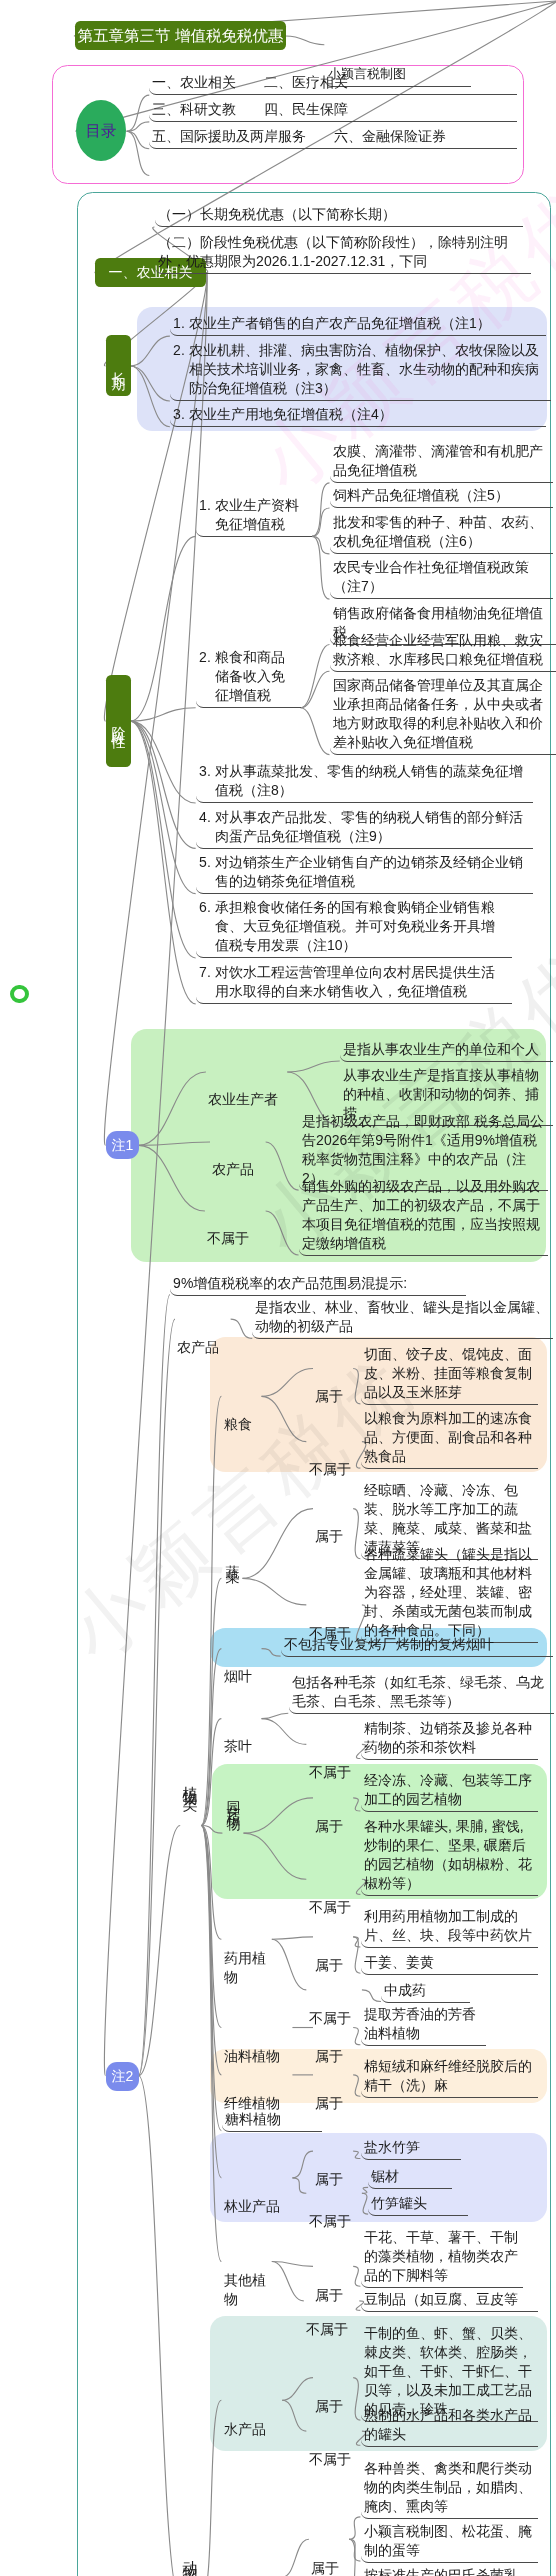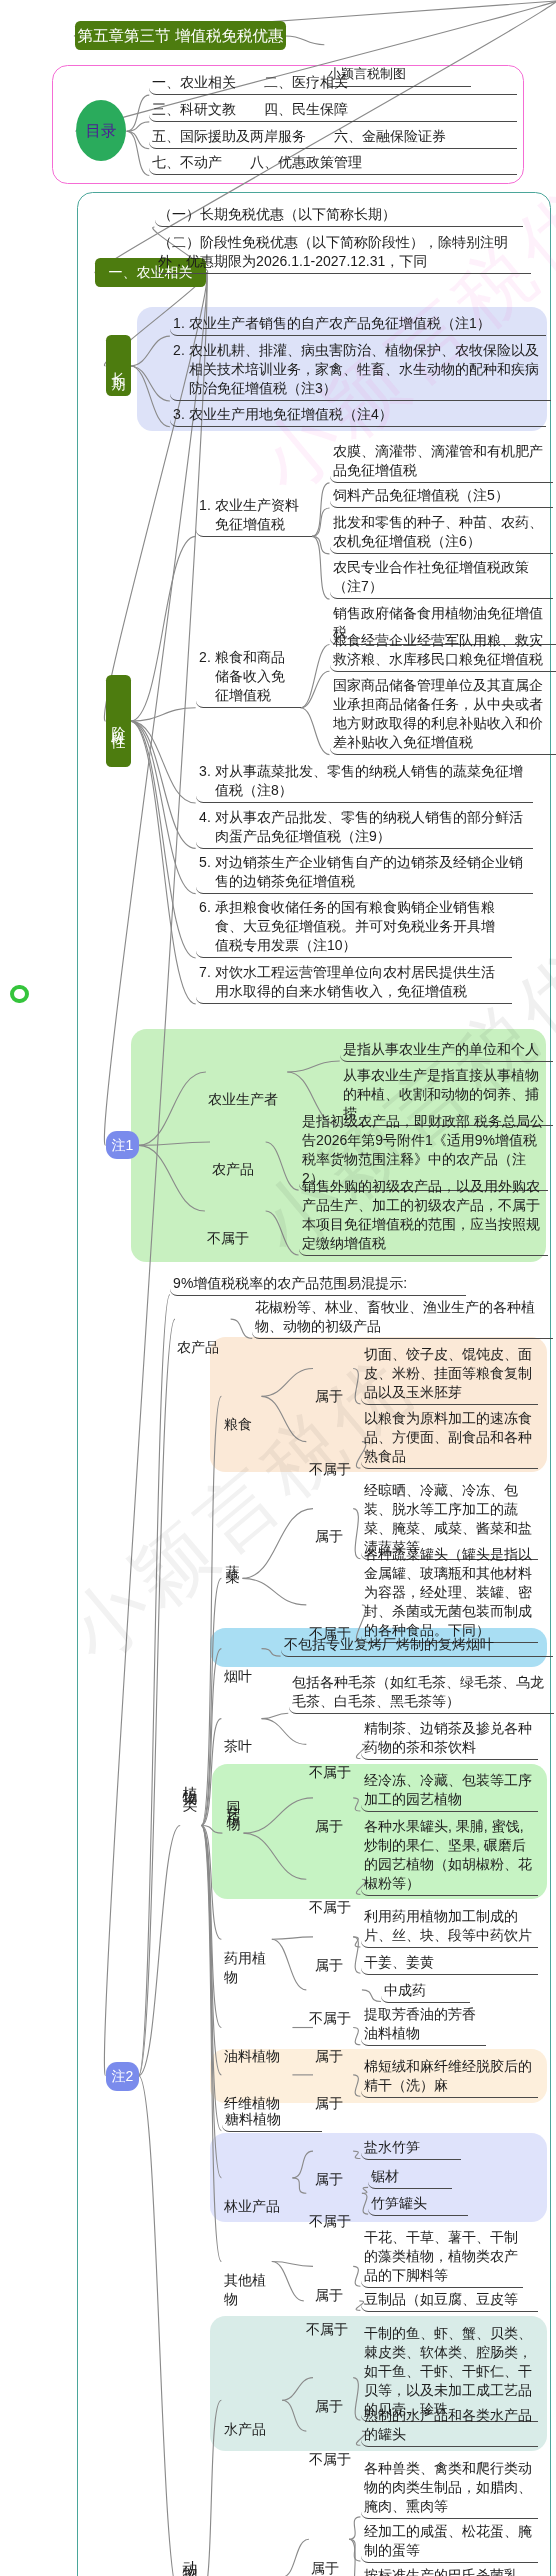--- a/index.html
+++ b/index.html
@@ -156,21 +156,20 @@
   <div id="root" style="left:10.3px;top:985px;"></div>
   <div id="root-ring" style="left:10.3px;top:985px;"></div>
 
   <div id="title" class="node box" style="left:75px;top:20.6px;width:211px;height:29px;font-size:15.5px;">第五章第三节 增值税免税优惠</div>
   <div id="brand" class="node bracket" style="left:325px;top:21.6px;width:139px;font-size:13px;margin-top:42px;">小颖言税制图</div>
 
   <div id="toc" class="node oval" style="left:76px;top:100px;width:50px;height:61px;font-size:15.5px;">目录</div>
   <div id="tocr1" class="node bracket" style="left:149px;top:72px;width:361px;">一、农业相关　　二、医疗相关</div>
   <div id="tocr2" class="node bracket" style="left:149px;top:99px;width:361px;">三、科研文教　　四、民生保障</div>
   <div id="tocr3" class="node bracket" style="left:149px;top:126px;width:361px;">五、国际援助及两岸服务　　六、金融保险证券</div>
-  <div id="tocr4" class="node bracket" style="left:149px;top:152px;width:361px;">七、不动产　　八、优惠政策管理</div>
 
   <div id="branch" class="node box" style="left:95px;top:258px;width:111px;height:29px;">一、农业相关</div>
   <div id="h1" class="node bracket" style="left:155px;top:204px;width:361px;">（一）长期免税优惠（以下简称长期）</div>
   <div id="h2" class="node bracket" style="left:155px;top:232px;width:369px;">（二）阶段性免税优惠（以下简称阶段性），除特别注明外，优惠期限为2026.1.1-2027.12.31，下同</div>
 
   <div id="cq" class="node box vtext" style="left:106px;top:335px;width:25px;height:61px;">长期</div>
   <div id="cq1" class="node bracket item" style="left:170px;top:313px;width:369px;">
     <span class="num">1.</span>
     <span>农业生产者销售的自产农产品免征增值税（注1）</span>
     </div>
@@ -225,21 +224,21 @@
   <div id="n1p1" class="node bracket" style="left:340px;top:1039px;width:206px;">是指从事农业生产的单位和个人</div>
   <div id="n1p2" class="node bracket" style="left:340px;top:1065px;width:206px;">从事农业生产是指直接从事植物的种植、收割和动物的饲养、捕捞</div>
   <div id="n1prd" class="node lab" style="left:210px;top:1131px;width:52px;">农产品</div>
   <div id="n1prdt" class="node bracket" style="left:299px;top:1111px;width:242px;">是指初级农产品，即财政部 税务总局公告2026年第9号附件1《适用9%增值税税率货物范围注释》中的农产品（注2）</div>
   <div id="n1nb" class="node lab" style="left:205px;top:1200px;width:57px;">不属于</div>
   <div id="n1nbt" class="node bracket" style="left:299px;top:1176px;width:242px;">销售外购的初级农产品，以及用外购农产品生产、加工的初级农产品，不属于本项目免征增值税的范围，应当按照规定缴纳增值税</div>
 
   <div id="n2" class="node bluebox" style="left:106px;top:2062px;width:33px;height:29px;">注2</div>
   <div id="n2h" class="node bracket" style="left:170px;top:1273px;width:289px;">9%增值税税率的农产品范围易混提示:</div>
   <div id="n2np" class="node lab" style="left:175px;top:1309px;width:52px;">农产品</div>
-  <div id="n2npt" class="node bracket" style="left:252px;top:1297px;width:294px;">花椒粉等、林业、畜牧业、渔业生产的各种植物、动物的初级产品</div>
+  <div id="n2npt" class="node bracket" style="left:252px;top:1297px;width:294px;">是指农业、林业、畜牧业、罐头是指以金属罐、动物的初级产品</div>
   <div id="plant" class="node vlab" style="left:180px;top:1772px;height:103px;font-size:15px;">植物类</div>
   <div id="animal" class="node vlab" style="left:180px;top:2547px;height:103px;font-size:15px;">动物类</div>
 
   <div id="g1" class="node lab" style="left:222px;top:1386px;width:36px;">粮食</div>
   <div id="g1bL" class="node lab" style="left:313px;top:1358px;width:36px;">属于</div>
   <div id="g1b" class="node bracket" style="left:361px;top:1344px;width:170px;">切面、饺子皮、馄饨皮、面皮、米粉、挂面等粮食复制品以及玉米胚芽</div>
   <div id="g1nL" class="node lab" style="left:307px;top:1431px;width:52px;">不属于</div>
   <div id="g1n" class="node bracket" style="left:361px;top:1408px;width:170px;">以粮食为原料加工的速冻食品、方便面、副食品和各种熟食品</div>
 
   <div id="g2" class="node vlab" style="left:222px;top:1551px;height:52px;">蔬菜</div>
@@ -294,17 +293,17 @@
 
   <div id="g12" class="node lab" style="left:222px;top:2391px;width:57px;">水产品</div>
   <div id="g12bL" class="node lab" style="left:313px;top:2368px;width:36px;">属于</div>
   <div id="g12b" class="node bracket" style="left:361px;top:2323px;width:170px;">干制的鱼、虾、蟹、贝类、棘皮类、软体类、腔肠类，如干鱼、干虾、干虾仁、干贝等，以及未加工成工艺品的贝壳、珍珠</div>
   <div id="g12nL" class="node lab" style="left:307px;top:2421px;width:52px;">不属于</div>
   <div id="g12n" class="node bracket" style="left:361px;top:2405px;width:170px;">熟制的水产品和各类水产品的罐头</div>
 
   <div id="g13" class="node lab" style="left:232px;top:2558px;width:46px;">畜牧产品</div>
   <div id="g13bL" class="node lab" style="left:309px;top:2530px;width:36px;">属于</div>
   <div id="g13b1" class="node bracket" style="left:361px;top:2458px;width:170px;">各种兽类、禽类和爬行类动物的肉类生制品，如腊肉、腌肉、熏肉等</div>
-  <div id="g13b2" class="node bracket" style="left:361px;top:2521px;width:170px;">经加工的咸蛋、松花蛋、腌制的蛋等</div>
+  <div id="g13b2" class="node bracket" style="left:361px;top:2521px;width:170px;">小颖言税制图、松花蛋、腌制的蛋等</div>
   <div id="g13b3" class="node bracket" style="left:361px;top:2565px;width:170px;">按标准生产的巴氏杀菌乳、灭菌乳</div>
 
 </div>
 
 
 </body></html>

